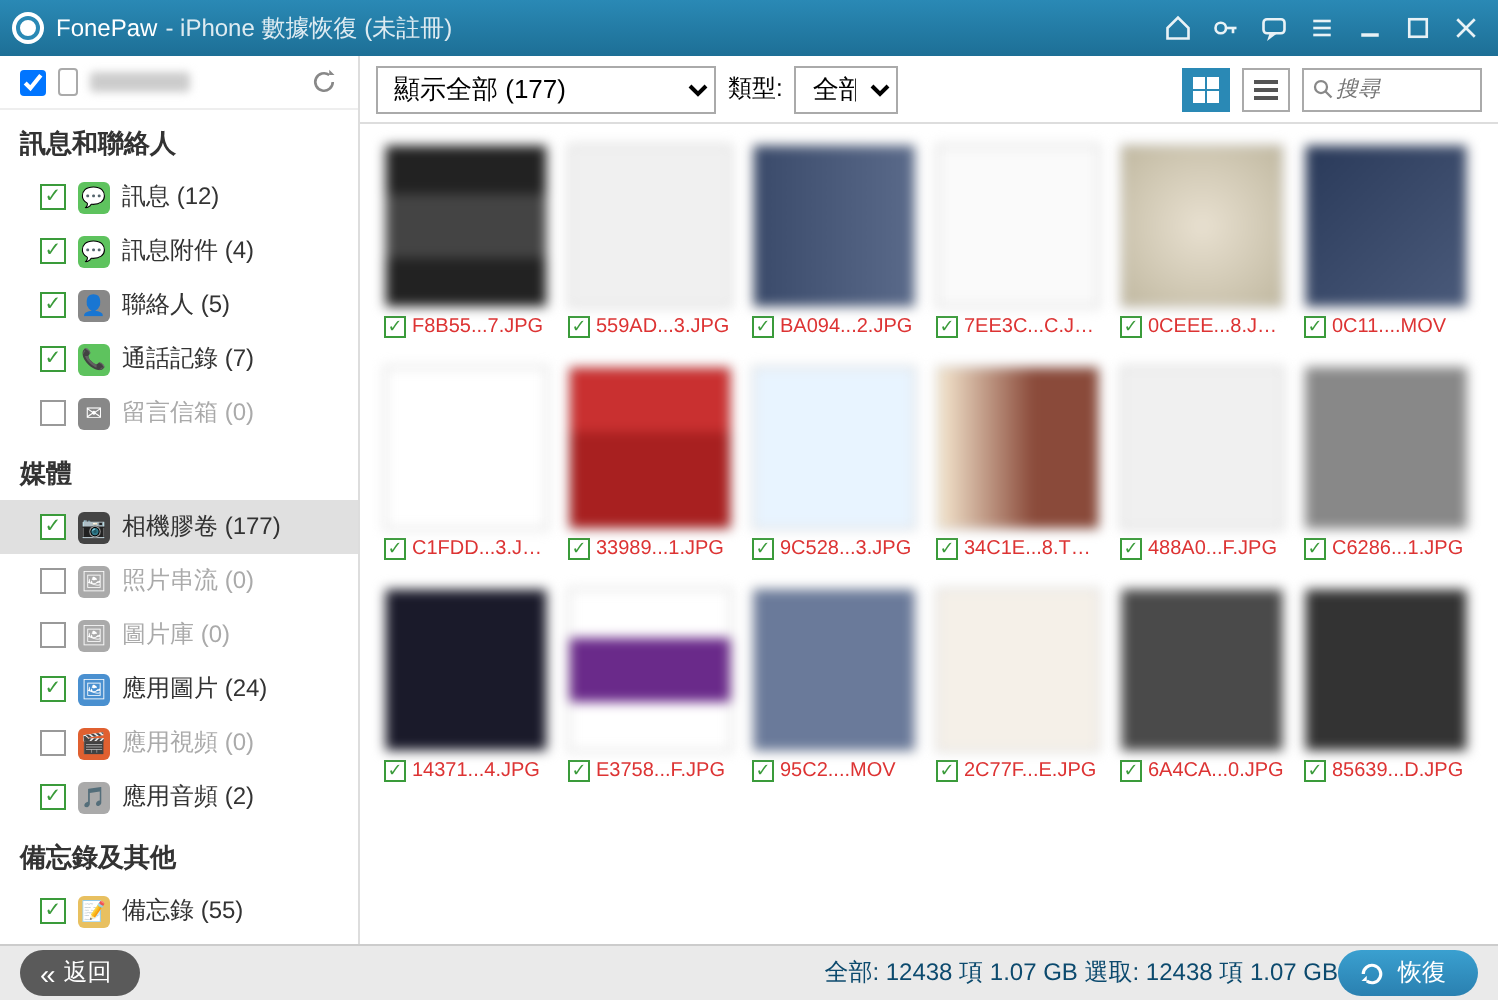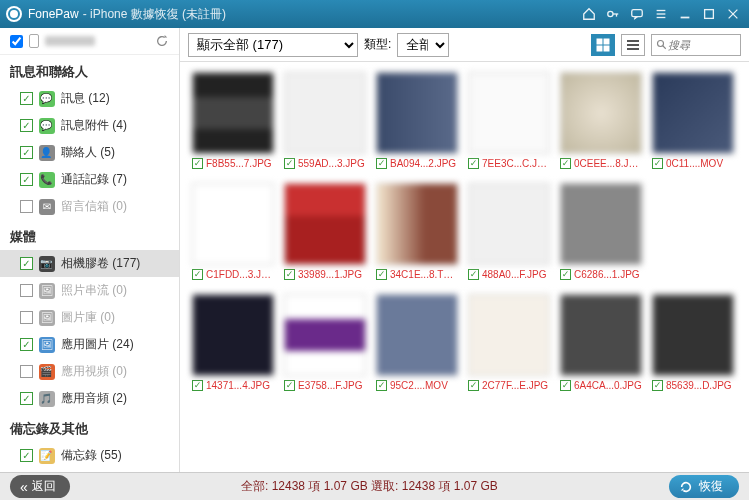--- a/index.html
+++ b/index.html
@@ -65,21 +65,21 @@
 .thumb.t17 { background: #4a4a4a; }
 .thumb.t18 { background: #333; }
 .cap { display: flex; align-items: flex-start; margin-top: 4px; font-size: 10px; }
 .cap .chk { width: 11px; height: 11px; border: 1px solid #3a9b3a; margin-right: 3px; display: flex; align-items: center; justify-content: center; flex-shrink: 0; }
 .cap .chk::before { content: "✓"; color: #3a9b3a; font-size: 9px; line-height: 1; }
 .cap .fname { color: #d33; overflow: hidden; white-space: nowrap; text-overflow: ellipsis; }
 
 .footer { height: 28px; background: #eaeaea; border-top: 1px solid #ccc; display: flex; align-items: center; padding: 0 10px; font-size: 12px; }
 .back-btn { background: #5a5a5a; color: #fff; border-radius: 12px; padding: 3px 14px 3px 10px; display: flex; align-items: center; cursor: pointer; gap: 4px; }
 .back-btn::before { content: "«"; font-size: 14px; line-height: 1; }
-.status { flex: 1; text-align: center; color: #7f1d1d; }
+.status { flex: 1; text-align: right; color: #0c4a6e; }
 .recover-btn { background: linear-gradient(#3aa0d0, #2a80b0); color: #fff; border-radius: 12px; padding: 3px 16px 3px 10px; display: flex; align-items: center; cursor: pointer; gap: 6px; }
 .recover-btn svg { width: 14px; height: 14px; }
 </style>
 </head>
 <body>
 
 <div class="titlebar">
   <div class="logo"></div>
   <span class="title">FonePaw</span>
   <span class="sub">- iPhone 數據恢復 (未註冊)</span>
@@ -293,20 +293,27 @@
             </div>
           </div>
           <div class="cell">
             <div class="thumb t8"></div>
             <div class="cap">
               <div class="chk"></div>
               <span class="fname">33989...1.JPG</span>
             </div>
           </div>
           <div class="cell">
+            <div class="thumb t9"></div>
+            <div class="cap">
+              <div class="chk"></div>
+              <span class="fname">9C528...3.JPG</span>
+            </div>
+          </div>
+          <div class="cell">
             <div class="thumb t10"></div>
             <div class="cap">
               <div class="chk"></div>
               <span class="fname">34C1E...8.THM</span>
             </div>
           </div>
           <div class="cell">
             <div class="thumb t11"></div>
             <div class="cap">
               <div class="chk"></div>

